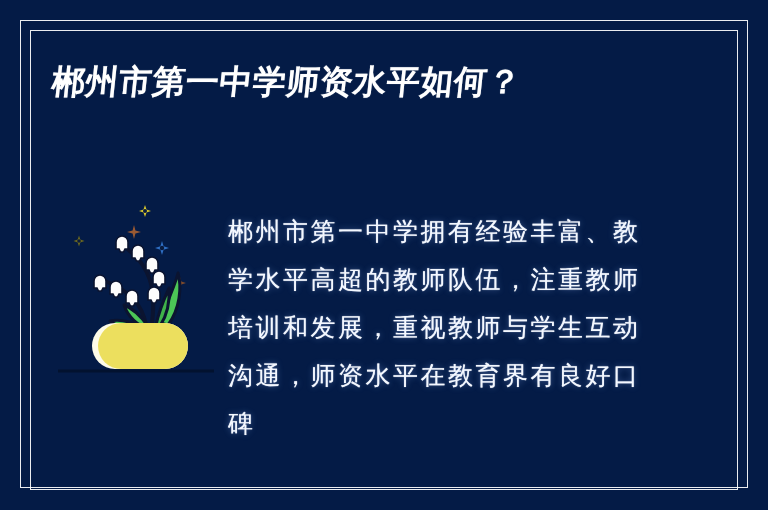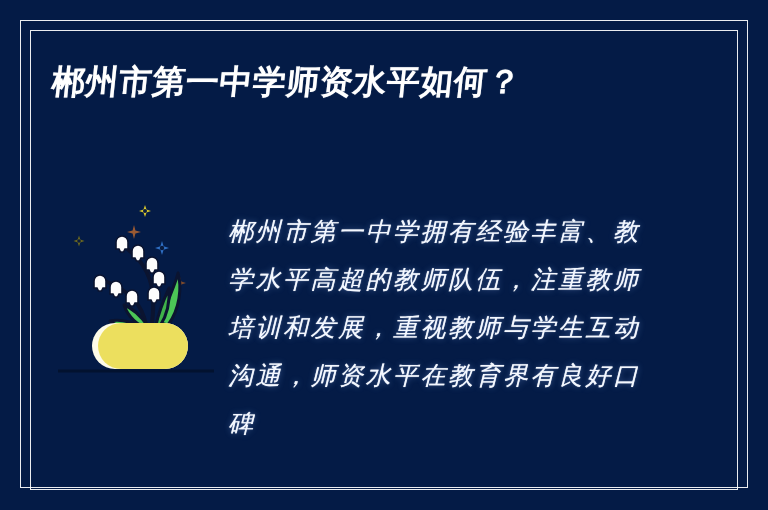--- a/index.html
+++ b/index.html
@@ -77,21 +77,20 @@
   #body-copy {
     position: absolute;
     left: 228px;
     top: 208px;
     width: 430px;
     color: #f4f8ff;
     font-size: 25px;
     line-height: 48px;
     letter-spacing: 2.5px;
     font-family: "DejaVu Serif", "Liberation Serif", serif;
-    font-style: italic;
     text-shadow: 0 0 6px rgba(140,180,255,.45), 0 0 1px rgba(255,255,255,.8);
     white-space: pre-wrap;
     word-break: break-all;
   }
 </style>
 </head>
 <body>
 
 <div id="card">
 

